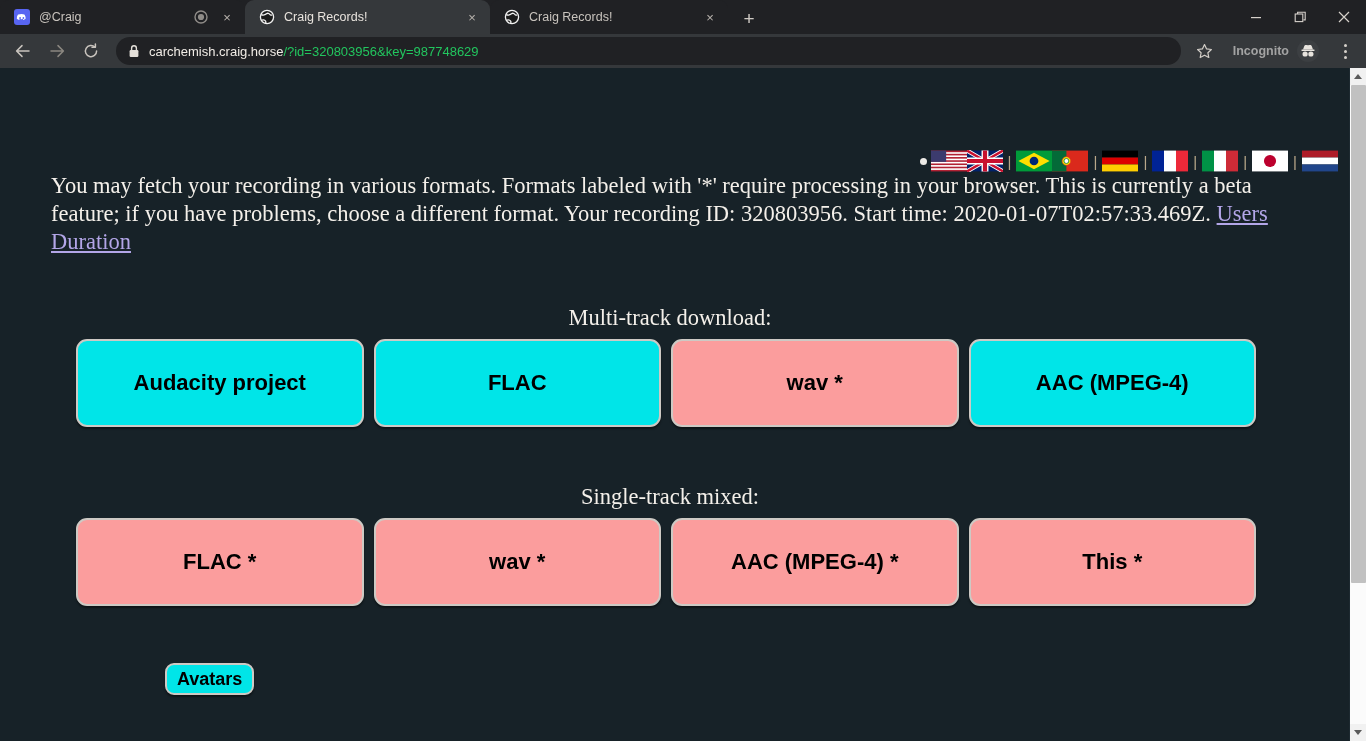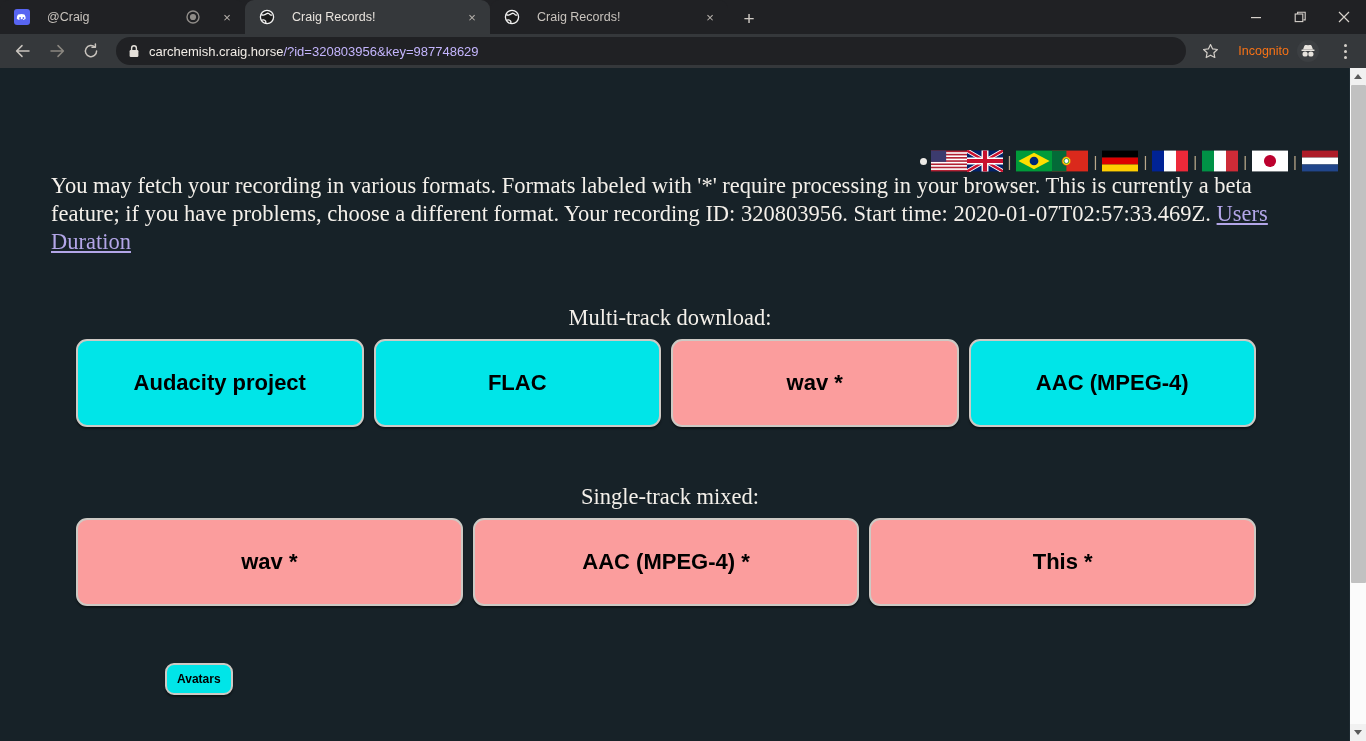--- a/index.html
+++ b/index.html
@@ -11,21 +11,21 @@
   }
 
   
   #browser { width:1366px; height:741px; display:flex; flex-direction:column; }
 
   .tabstrip {
     height:34px; background:#202124; display:flex; align-items:flex-end;
     position:relative; flex:0 0 34px;
   }
   .tab {
-    height:34px; display:flex; align-items:center; gap:17px;
+    height:34px; display:flex; align-items:center; gap:9px;
     padding:0 9px 0 14px; position:relative;
     border-top-left-radius:9px; border-top-right-radius:9px;
     font-size:12.5px; color:#c8c3bd; white-space:nowrap;
   }
   .tab.inactive { background:#202124; }
   .tab.active { background:#35383b; color:#e8e3dd; }
   .tab .tab-title { flex:1; overflow:hidden; text-overflow:ellipsis; }
   .tab-favicon { width:16px; height:16px; flex:0 0 16px; display:block; }
   .tab-x {
     width:18px; height:18px; flex:0 0 18px; border-radius:50%;
@@ -55,25 +55,25 @@
   .navbtn.disabled { color:#8b8781; }
   .omnibox {
     flex:1; height:28px; background:#202124; border-radius:14px;
     display:flex; align-items:center; gap:9px; padding:0 12px; margin:0 6px;
     min-width:0;
   }
   .omnibox .urltext {
     font-size:13px; color:#f1ece6; white-space:nowrap; overflow:hidden;
     text-overflow:ellipsis;
   }
-  .omnibox .urltext .dim { color:#c4b5fd; }
+  .omnibox .urltext .dim { color:#22c55e; }
   .star { width:28px; height:28px; display:flex; align-items:center; justify-content:center; }
   .incog {
     display:flex; align-items:center; gap:7px; padding:0 8px 0 10px;
-    color:#f97316; font-size:12.5px; white-space:nowrap;
+    color:#a3a3a3; font-size:12.5px; white-space:nowrap;font-weight:bold;
   }
   .menu-dots {
     width:26px; height:30px; display:flex; flex-direction:column;
     align-items:center; justify-content:center; gap:3px;
   }
   .menu-dots i { width:3px; height:3px; border-radius:50%; background:#d6d1cb; display:block; }
 
   
   .viewport { flex:1; display:flex; background:#172228; min-height:0; position:relative; }
   .page {
@@ -113,21 +113,21 @@
     color:#000; font-size:22px; font-weight:bold;
     font-family:"Liberation Sans", sans-serif;
     display:flex; align-items:center; justify-content:center;
     box-shadow:0 2px 2px rgba(0,0,0,.45);
   }
   .fmtbtn.pink { background:#FB9D9D; }
 
   .smallbtn {
     margin-left:165px; height:32px; padding:0 10px;
     border-radius:9px; border:2px solid #cdc9c4; background:#00E5E8;
-    color:#000; font-size:12px; font-weight:bold;
+    color:#000; font-size:18px; font-weight:bold;
     font-family:"Liberation Sans", sans-serif;
     display:inline-flex; align-items:center; justify-content:center;
     box-shadow:0 2px 2px rgba(0,0,0,.45);
   }
 
   
   .pagescroll {
     width:17px; flex:0 0 17px; background:#fbfbfb;
     display:flex; flex-direction:column; align-items:center;
     border-left:1px solid #1d2930;
@@ -372,20 +372,21 @@
       <div class="btnrow" style="position:absolute; left:0; right:17px; top:271px;">
         <button class="fmtbtn">Audacity project</button>
         <button class="fmtbtn">FLAC</button>
         <button class="fmtbtn pink">wav *</button>
         <button class="fmtbtn">AAC (MPEG-4)</button>
       </div>
 
       <div class="section-title" style="position:absolute; left:8px; right:17px; top:416px;">Single-track mixed:</div>
 
       <div class="btnrow" style="position:absolute; left:0; right:17px; top:450px;">
+        <button class="fmtbtn pink">FLAC *</button>
         <button class="fmtbtn pink">wav *</button>
         <button class="fmtbtn pink">AAC (MPEG-4) *</button>
         <button class="fmtbtn pink">This *</button>
       </div>
 
       <div style="position:absolute; left:0; top:595px;">
         <button class="smallbtn">Avatars</button>
       </div>
 
     </div>

